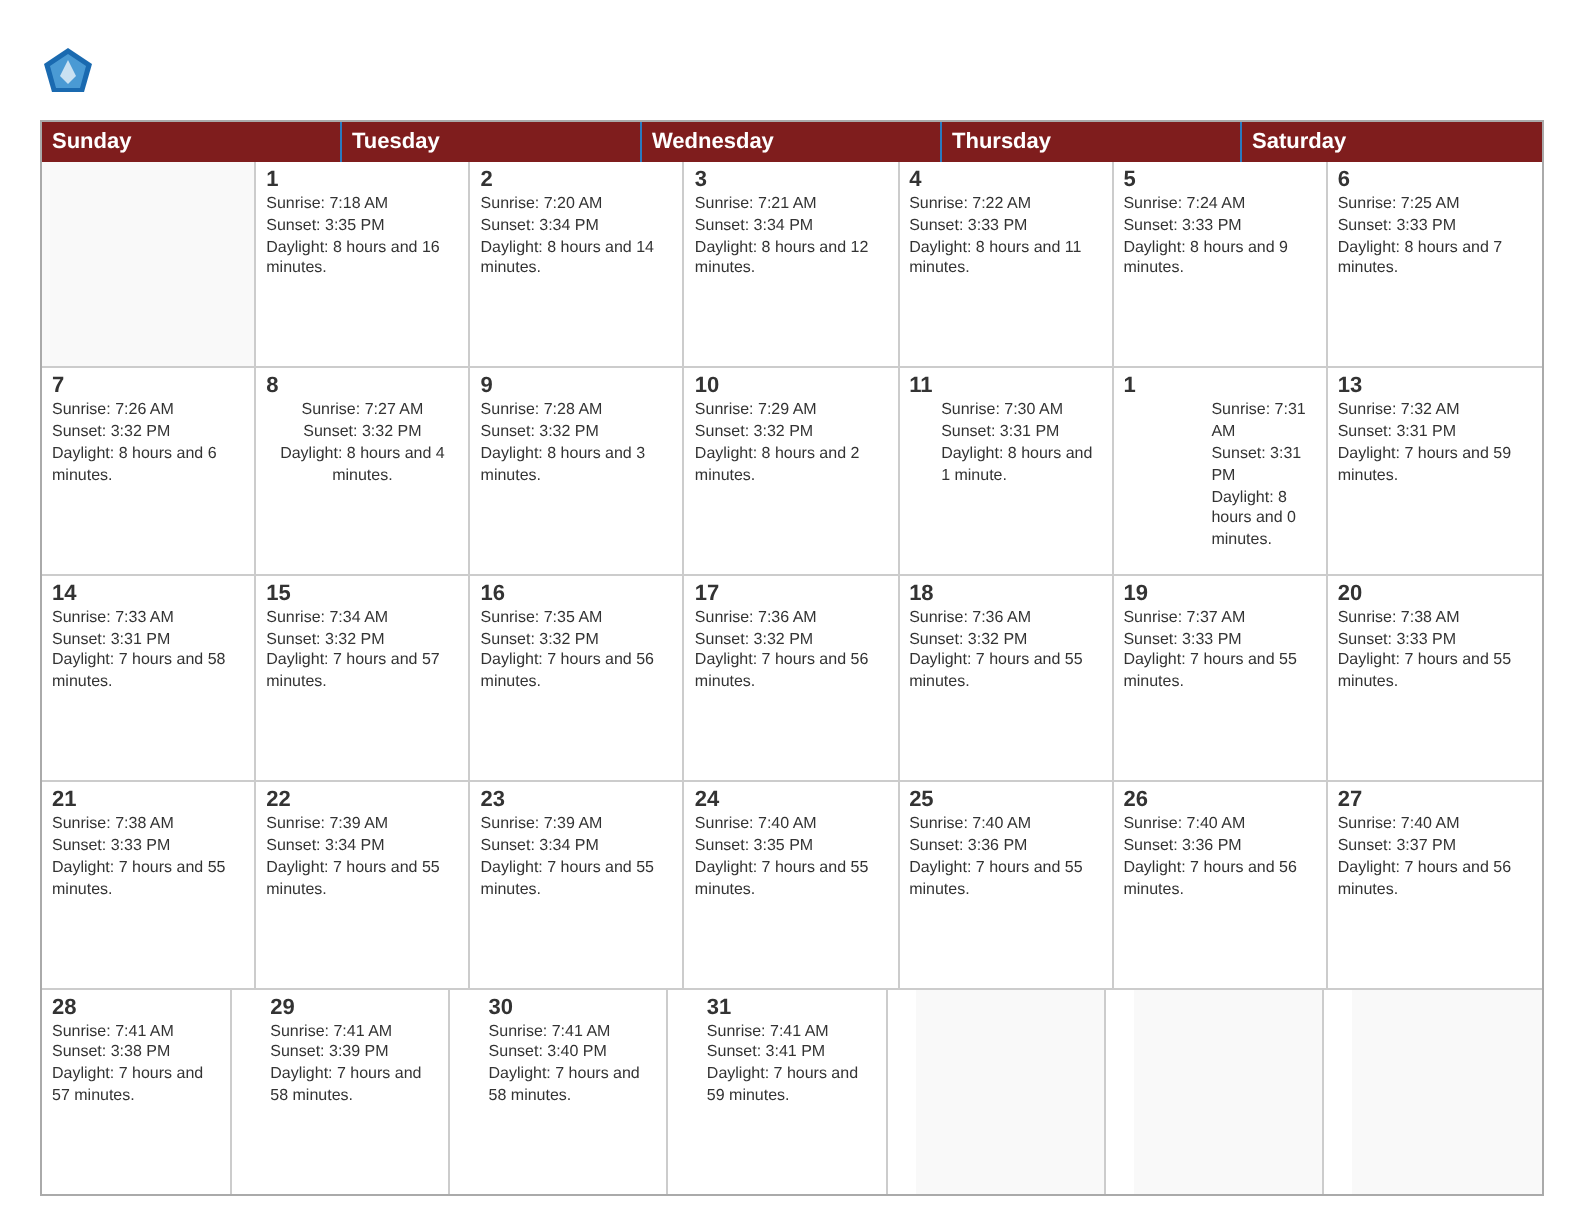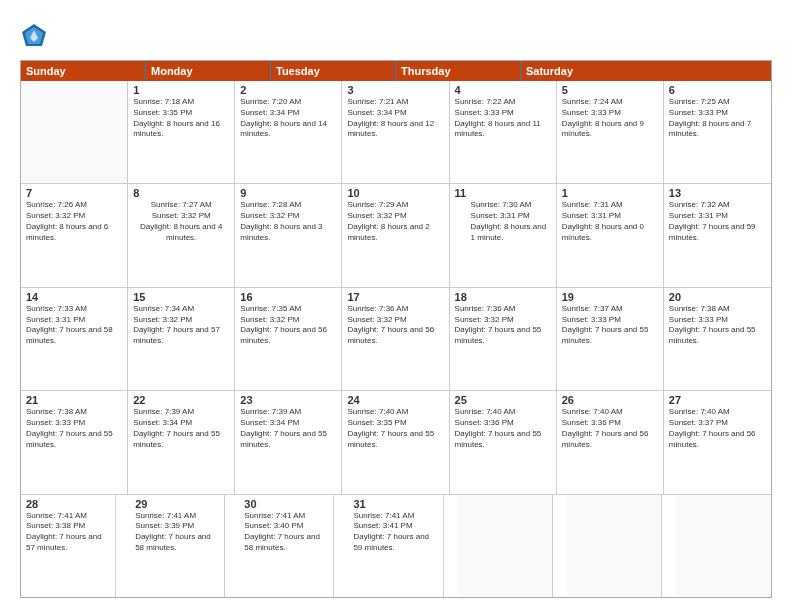--- a/index.html
+++ b/index.html
@@ -61,22 +61,22 @@
       font-size: 14px;
       color: #555;
     }
     .calendar {
       flex: 1;
       display: flex;
       flex-direction: column;
     }
     .cal-header {
       display: grid;
-      grid-template-columns: repeat(6, 1fr);
-      background: #c2410c;
+      grid-template-columns: repeat(5, 1fr);
+      background: #7f1d1d;
     }
     .cal-header-cell {
       color: #fff;
       font-size: 11px;
       font-weight: bold;
       padding: 4px 5px;
       text-align: left;
       border-right: 1px solid #2a7ac0;
     }
     .cal-header-cell:last-child { border-right: none; }
@@ -137,22 +137,22 @@
     </div>
     <div class="title-block">
       <div class="month-title"></div>
       <div class="location"></div>
     </div>
   </div>
 
   <div class="calendar outer-border">
     <div class="cal-header">
     <div class="cal-header-cell">Sunday</div>
-        <div class="cal-header-cell">Monday</div>
         <div class="cal-header-cell">Tuesday</div>
+        <div class="cal-header-cell">Wednesday</div>
         <div class="cal-header-cell">Thursday</div>
         <div class="cal-header-cell">Saturday</div>
       </div>
     <div class="cal-body">
     <div class="cal-row">
           <div class="cal-cell empty"></div>
           <div class="cal-cell">
             <div class="day-num">1</div>
             <div class="cell-text" style="white-space: pre-line;">Sunrise: 7:18 AM
 Sunset: 3:35 PM
@@ -215,21 +215,21 @@
 Daylight: 8 hours and 2 minutes.</div>
           </div>
           <div class="cal-cell">
             <div class="day-num">11</div>
             <div class="cell-text" style="white-space: pre-line; margin-left: 16px;">Sunrise: 7:30 AM
 Sunset: 3:31 PM
 Daylight: 8 hours and 1 minute.</div>
           </div>
           <div class="cal-cell">
             <div class="day-num">1</div>
-            <div class="cell-text" style="white-space: pre-line;">Sunrise: 7:31 AM
+            <div class="cell-text" style="white-space: pre-line; margin-left: 44px;">Sunrise: 7:31 AM
 Sunset: 3:31 PM
 Daylight: 8 hours and 0 minutes.</div>
           </div>
           <div class="cal-cell">
             <div class="day-num">13</div>
             <div class="cell-text" style="white-space: pre-line;">Sunrise: 7:32 AM
 Sunset: 3:31 PM
 Daylight: 7 hours and 59 minutes.</div>
           </div>
         </div>

